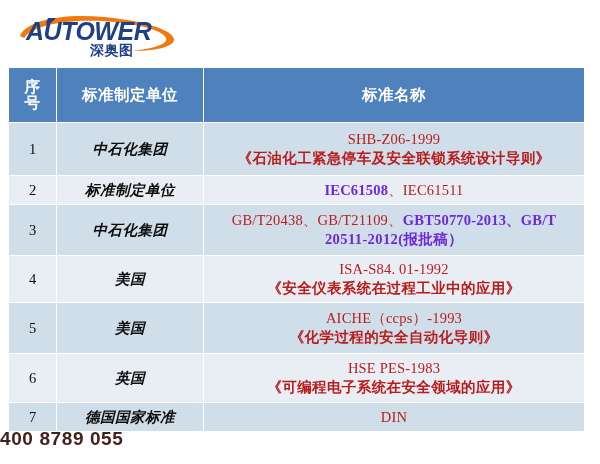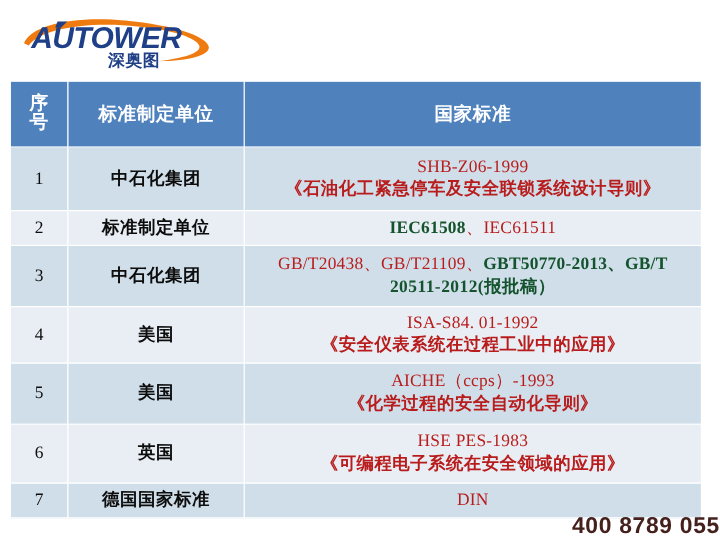--- a/index.html
+++ b/index.html
@@ -73,46 +73,47 @@
   .std-table tbody tr.even td { background: #e8eef3; }
 
   .cell-seq {
     font-size: 15px;
     font-weight: normal;
   }
   .cell-org {
     font-weight: bold;
     font-size: 14.5px;
     letter-spacing: 0.5px;
+    font-style: italic;
   }
   .cell-name {
     font-size: 14.5px;
   }
   .cell-name .line1 { display: block; letter-spacing: 0.2px; }
   .cell-name .line2 { display: block; font-weight: bold; letter-spacing: 0.4px; }
-  .cell-name .red { color: #14532d; }
+  .cell-name .red { color: #6d28d9; }
   .cell-name .blk { color: #b91c1c; }
   .cell-name .bold { font-weight: bold; }
 
   
   tr.r1 td { height: 44px; }
   tr.r2 td { height: 20px; }
   tr.r3 td { height: 42px; }
   tr.r4 td { height: 38px; }
   tr.r5 td { height: 42px; }
   tr.r6 td { height: 40px; }
   tr.r7 td { height: 20px; }
 
   
   .footer-phone {
     position: absolute;
     left: 0;
     top: 428px;
     width: 600px;
-    text-align: right;
+    text-align: left;
     font-family: "Liberation Sans", sans-serif;
     font-size: 19px;
     font-weight: bold;
     color: #45211d;
     letter-spacing: 0.6px;
   }
 </style>
 </head>
 <body>
 
@@ -136,21 +137,21 @@
       <col class="c-org">
       <col class="c-name">
   </colgroup>
   <thead>
     <tr>
       <th class="th-seq">
         <span>序</span>
         <span>号</span>
       </th>
       <th>标准制定单位</th>
-      <th>国家标准</th>
+      <th>标准名称</th>
     </tr>
   </thead>
   <tbody>
 
     <tr class="odd r1">
       <td class="cell-seq">1</td>
       <td class="cell-org">中石化集团</td>
       <td class="cell-name">
         <span class="line1 blk">SHB-Z06-1999</span>
         <span class="line2 blk">《石油化工紧急停车及安全联锁系统设计导则》</span>

